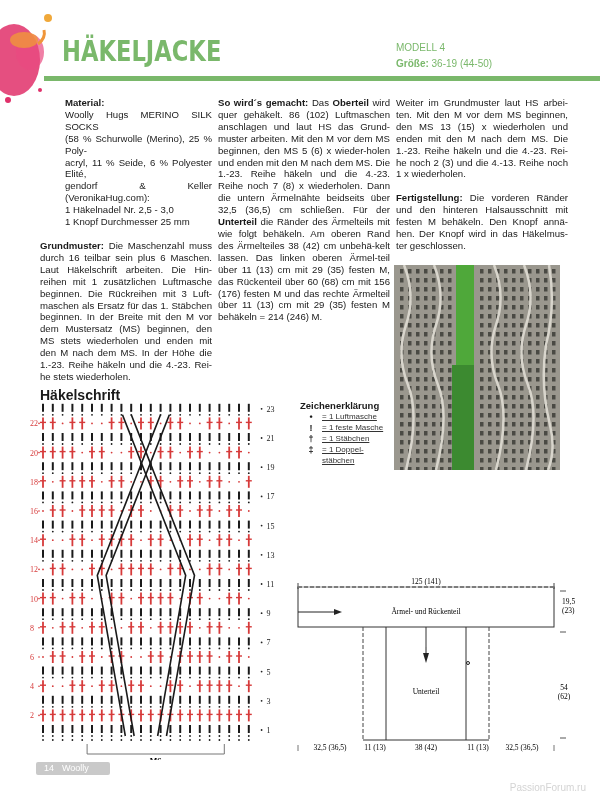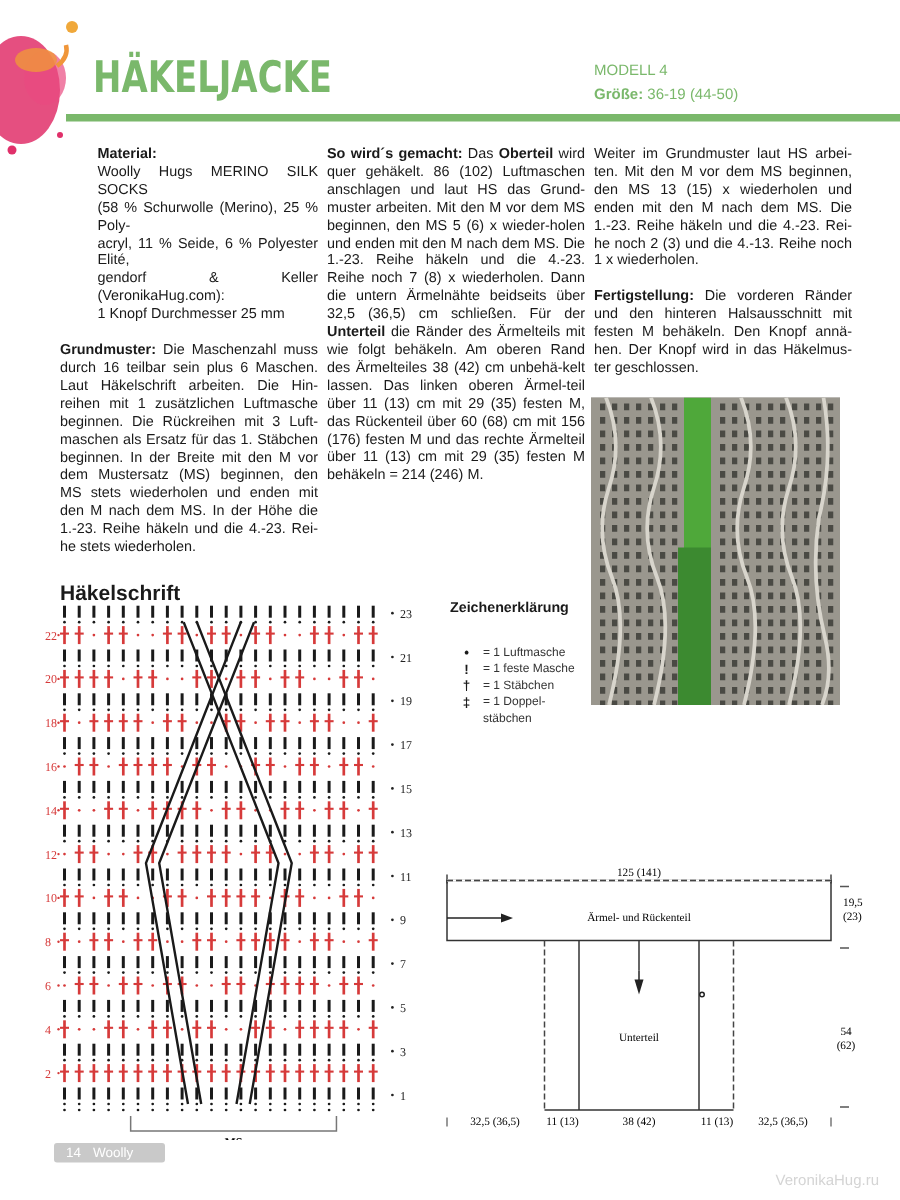--- a/index.html
+++ b/index.html
@@ -20,24 +20,24 @@
   .col2 { left: 218px; }
   .col3 { left: 396px; }
   .line { display: block; margin-left: 25px; }
 
   .photo { position: absolute; left: 394px; top: 265px; width: 166px; height: 205px; overflow: hidden; background: #8d8a82; }
 
   .chart-title { position: absolute; left: 40px; top: 387px; font-size: 14px; font-weight: bold; }
   .chart { position: absolute; left: 30px; top: 400px; width: 262px; height: 360px; }
 
   .legend { position: absolute; left: 300px; top: 400px; width: 110px; font-size: 8px; }
-  .legend-title { font-weight: bold; font-size: 9.5px; margin-bottom: 19px; }
+  .legend-title { font-weight: bold; font-size: 9.5px; margin-bottom: 1px; }
   .legend-row { display: flex; align-items: flex-start; height: 11px; }
   .legend-sym { width: 22px; text-align: center; font-weight: bold; font-size: 9px; }
-  .legend-txt { color: #333; }
+  .legend-txt { color: #333; text-decoration: underline; }
 
   .schematic { position: absolute; left: 290px; top: 575px; width: 310px; height: 180px; font-family: "Liberation Serif", serif; font-size: 7.5px; }
 
   .footer { position: absolute; left: 36px; top: 762px; width: 74px; height: 13px; background: #c9c9c9; border-radius: 2px; color: #fff; font-size: 9px; line-height: 13px; padding-left: 8px; }
   .footer span { margin-right: 8px; }
   .watermark { position: absolute; right: 14px; top: 782px; font-size: 10px; color: #d4d4d4; }
 </style>
 </head>
 <body>
 
@@ -59,20 +59,21 @@
   <span>36-19 (44-50)</span>
 </div>
 
 <div class="col col1">
   <p>
     <b class="line">Material:</b>
     <span class="line">Woolly Hugs MERINO SILK SOCKS</span>
     <span class="line">(58 % Schurwolle (Merino), 25 % Poly-</span>
     <span class="line">acryl, 11 % Seide, 6 % Polyester Elité,</span>
     <span class="line">gendorf &amp; Keller (VeronikaHug.com):</span>
+    <span class="line">1 Häkelnadel Nr. 2,5 - 3,0</span>
     <span class="line">1 Knopf Durchmesser 25 mm</span>
   </p>
   <p>
     <b>Grundmuster:</b><span> Die Maschenzahl muss durch 16 teilbar sein plus 6 Maschen. Laut Häkelschrift arbeiten. Die Hin-reihen mit 1 zusätzlichen Luftmasche beginnen. Die Rückreihen mit 3 Luft-maschen als Ersatz für das 1. Stäbchen beginnen. In der Breite mit den M vor dem Mustersatz (MS) beginnen, den MS stets wiederholen und enden mit den M nach dem MS. In der Höhe die 1.-23. Reihe häkeln und die 4.-23. Rei-he stets wiederholen.</span>
   </p>
 </div>
 
 <div class="col col2">
   <p>
     <b>So wird´s gemacht:</b><span> Das </span><b>Oberteil</b><span> wird quer gehäkelt. 86 (102) Luftmaschen anschlagen und laut HS das Grund-muster arbeiten. Mit den M vor dem MS beginnen, den MS 5 (6) x wieder-holen und enden mit den M nach dem MS. Die 1.-23. Reihe häkeln und die 4.-23. Reihe noch 7 (8) x wiederholen. Dann die untern Ärmelnähte beidseits über 32,5 (36,5) cm schließen. Für der </span><b>Unterteil</b><span> die Ränder des Ärmelteils mit wie folgt behäkeln. Am oberen Rand des Ärmelteiles 38 (42) cm unbehä-kelt lassen. Das linken oberen Ärmel-teil über 11 (13) cm mit 29 (35) festen M, das Rückenteil über 60 (68) cm mit 156 (176) festen M und das rechte Ärmelteil über 11 (13) cm mit 29 (35) festen M behäkeln = 214 (246) M.</span>
@@ -1584,13 +1585,13 @@
   <text x="136" y="175" text-anchor="middle">38 (42)</text>
   <text x="188" y="175" text-anchor="middle">11 (13)</text>
   <text x="232" y="175" text-anchor="middle">32,5 (36,5)</text>
   <line x1="8" y1="170" x2="8" y2="176" stroke="#777"></line>
   <line x1="264" y1="170" x2="264" y2="176" stroke="#777"></line>
 </svg>
 
 <div class="footer">
   <span>14</span><span>Woolly Hugs</span>
 </div>
-<div class="watermark">VeronikaHug.ru</div>
+<div class="watermark">PassionForum.ru</div>
 
 </body></html>

